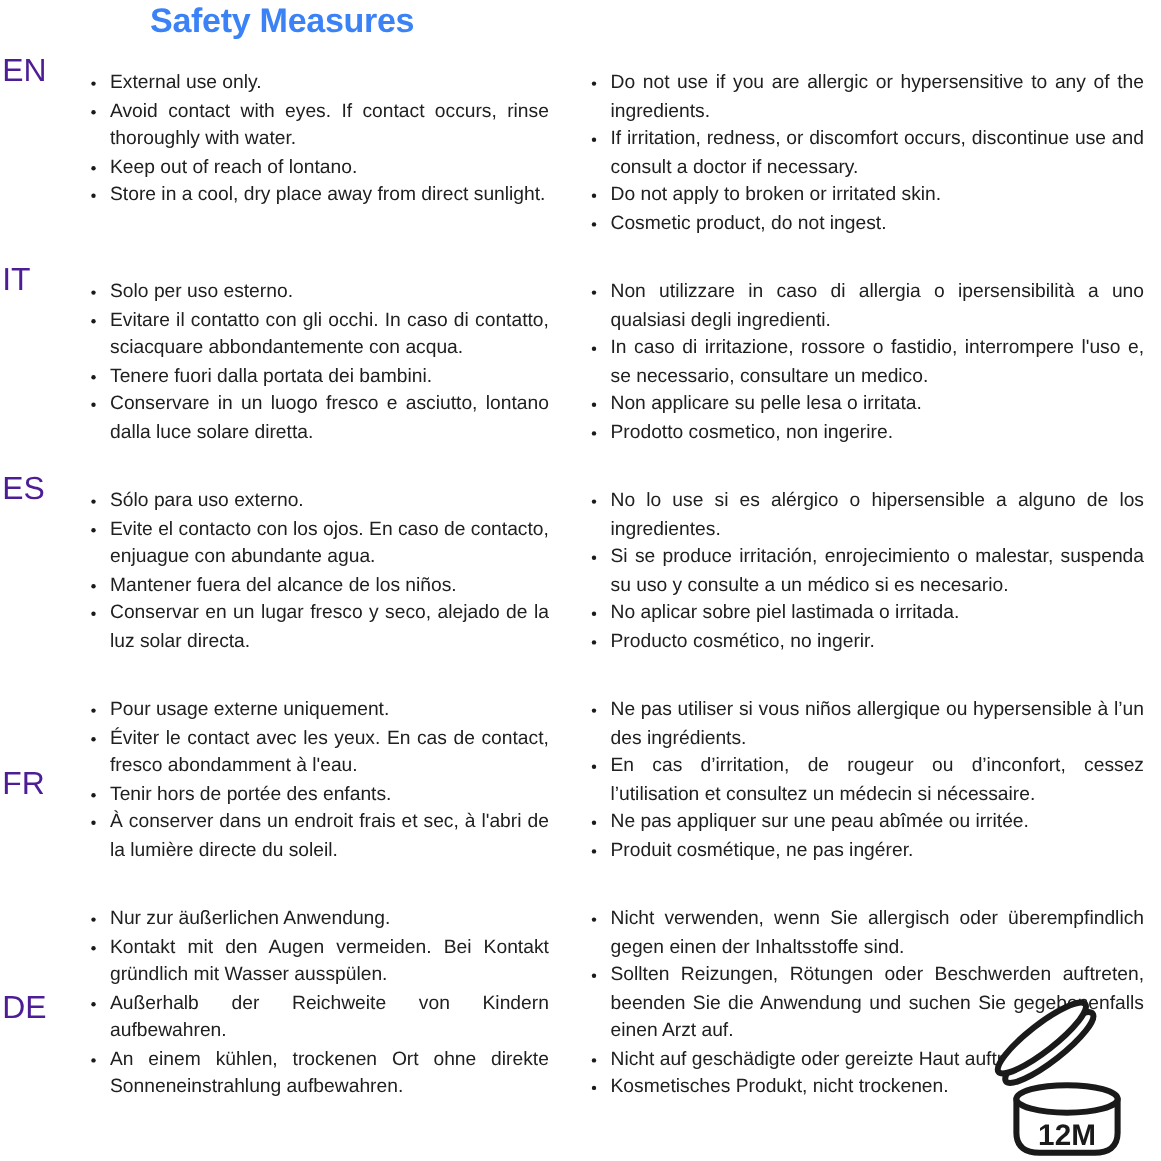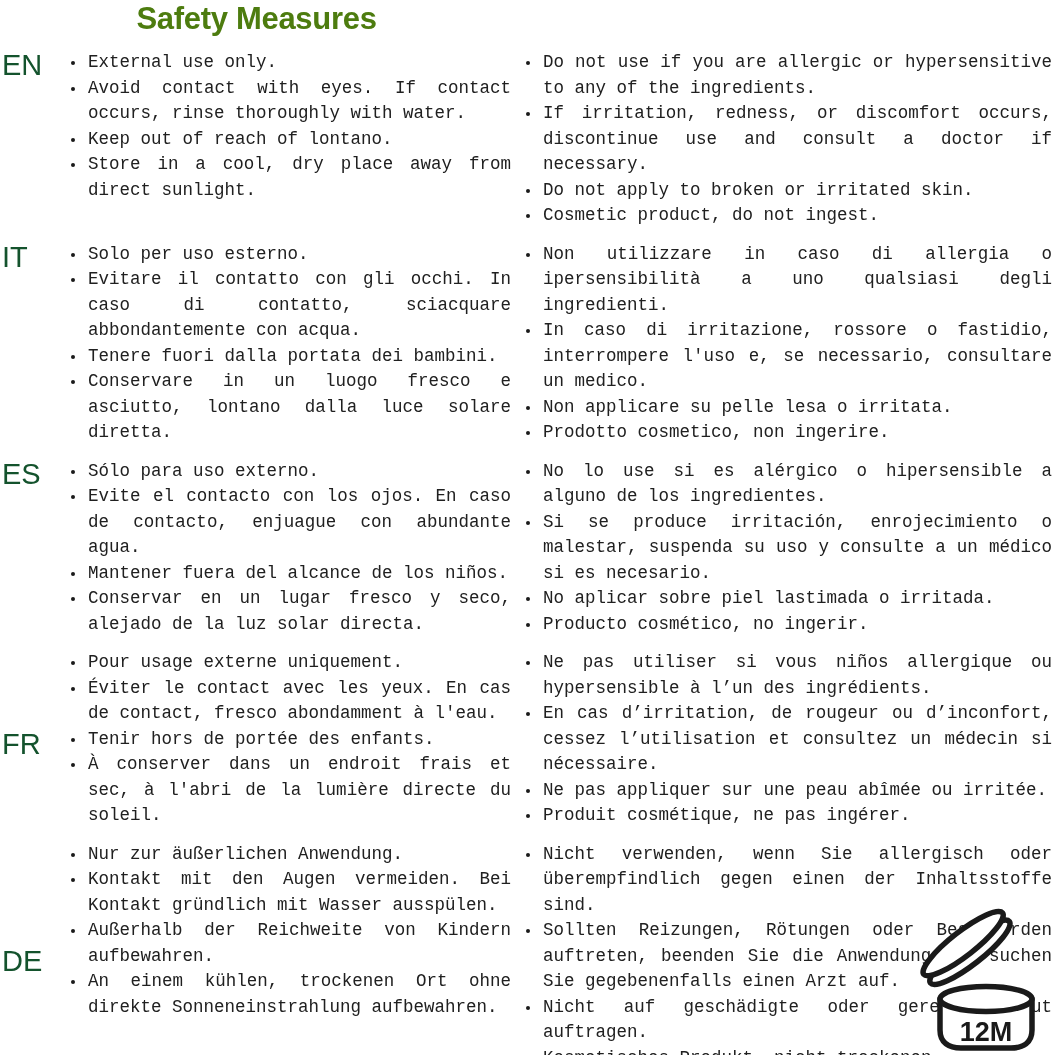--- a/index.html
+++ b/index.html
@@ -21,72 +21,71 @@
     display: grid;
     grid-template-columns: 513px 1fr;
     padding-top: 1px;
   }
   .titles h1 {
     margin: 0;
     font-size: 31px;
     font-weight: 700;
     text-align: center;
     letter-spacing: -0.3px;
-    color: #4d7c0f;
+    color: #3b82f6;
     font-family: "Liberation Sans", sans-serif;
   }
   .titles h1.warnings-title {
     padding-right: 58px;
   }
 
   
   .rows {
     margin-top: 13px;
   }
   .row {
     display: grid;
     grid-template-columns: 56px 447px 1fr;
     column-gap: 8px;
     padding-right: 3px;
     margin-bottom: 13px;
   }
   .lang {
     font-size: 29px;
     line-height: 1.05;
-    color: #14532d;
+    color: #4c1d95;
     padding-left: 2px;
     align-self: start;
   }
   .row--center .lang {
     align-self: center;
     margin-top: 10px;
   }
   ul.bullets {
-    margin: 0;
+    margin: 12px;
     padding: 0 0 0 22px;
     list-style: disc;
-    font-family: Liberation Mono, monospace;
   }
   ul.bullets li {
     font-size: 17.5px;
     line-height: 25.5px;
     text-align: justify;
     text-justify: inter-word;
     color: #202020;
     padding-left: 2px;
   }
   ul.bullets li::marker {
     font-size: 15px;
     color: #1a1a1a;
   }
 
   
   .pao {
     position: absolute;
-    right: 7px;
+    right: 23px;
     bottom: 3px;
     width: 140px;
     height: 150px;
   }
   .pao svg {
     width: 100%;
     height: 100%;
     display: block;
   }
   .pao text {

